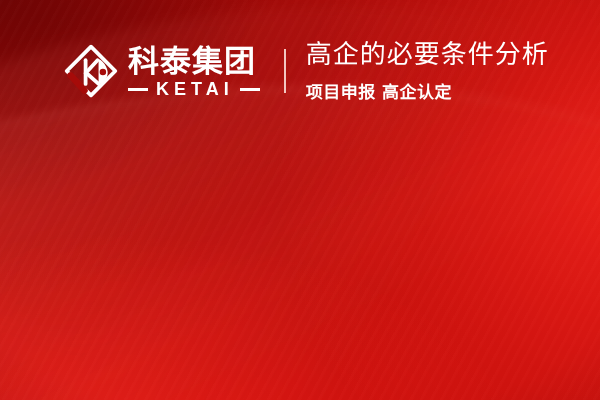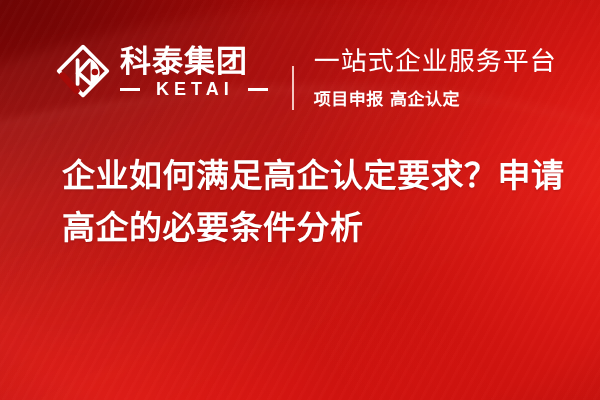--- a/index.html
+++ b/index.html
@@ -82,24 +82,24 @@
         rgba(0,0,0,.012) 9px);
     opacity: .9;
   }
   .vignette {
     background: radial-gradient(120% 120% at 50% 45%, rgba(0,0,0,0) 52%, rgba(60,2,2,.30) 100%);
   }
 
   
   .header {
     position: absolute;
-    left: 56px;
+    left: 64px;
     top: 32px;
     display: flex;
-    align-items: flex-end;
+    align-items: center;
     height: 78px;
   }
   .logo-block {
     display: flex;
     align-items: center;
     height: 100%;
   }
   .logo-mark {
     width: 54px;
     height: 54px;
@@ -118,21 +118,21 @@
     font-weight: 700;
     font-size: 31px;
     line-height: 34px;
     letter-spacing: 1px;
     color: #ffffff;
     white-space: nowrap;
   }
   .logo-en-row {
     display: flex;
     align-items: center;
-    gap: 14px;
+    gap: 6px;
     margin-top: 2px;
   }
   .logo-rule {
     display: block;
     width: 20px;
     height: 3px;
     background: #ffffff;
     flex: 0 0 auto;
   }
   .logo-en {
@@ -237,24 +237,20 @@
           <span class="logo-rule"></span>
           <span class="logo-en">KETAI</span>
           <span class="logo-rule"></span>
         </div>
       </div>
     </div>
 
     <div class="divider"></div>
 
     <div class="tagline">
-      <div class="tagline-main">一站式企业服务平台</div>
+      <div class="tagline-main">高企的必要条件分析</div>
       <div class="tagline-sub">项目申报 高企认定</div>
     </div>
 
   </div>
 
-  <div class="headline">
-    <div class="headline-line">企业如何满足高企认定要求？申请</div>
-    <div class="headline-line">高企的必要条件分析</div>
-  </div>
 
 </div>
 
 </body></html>

